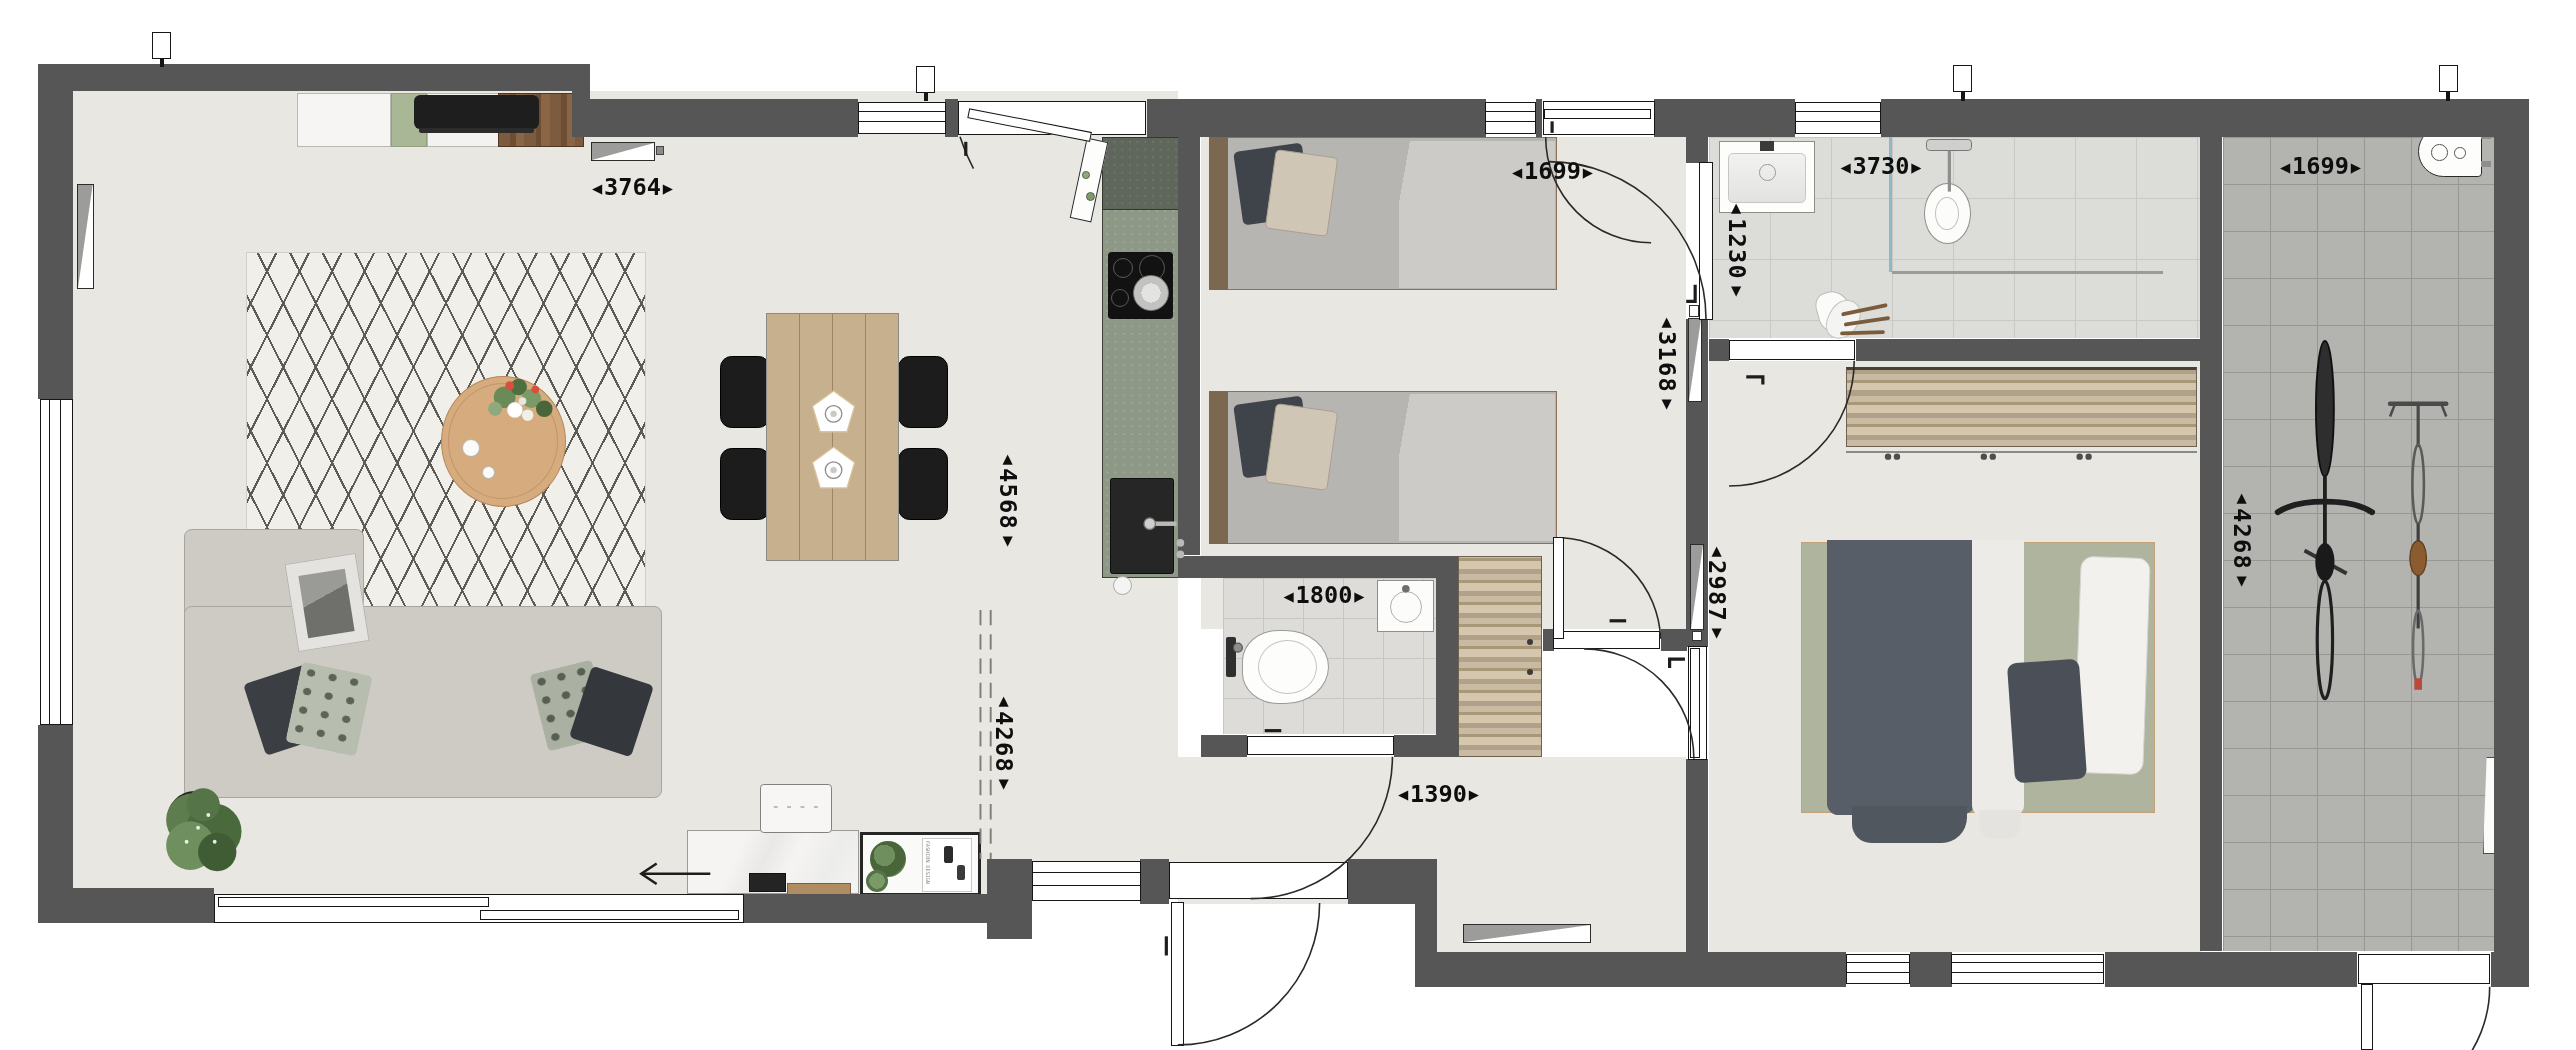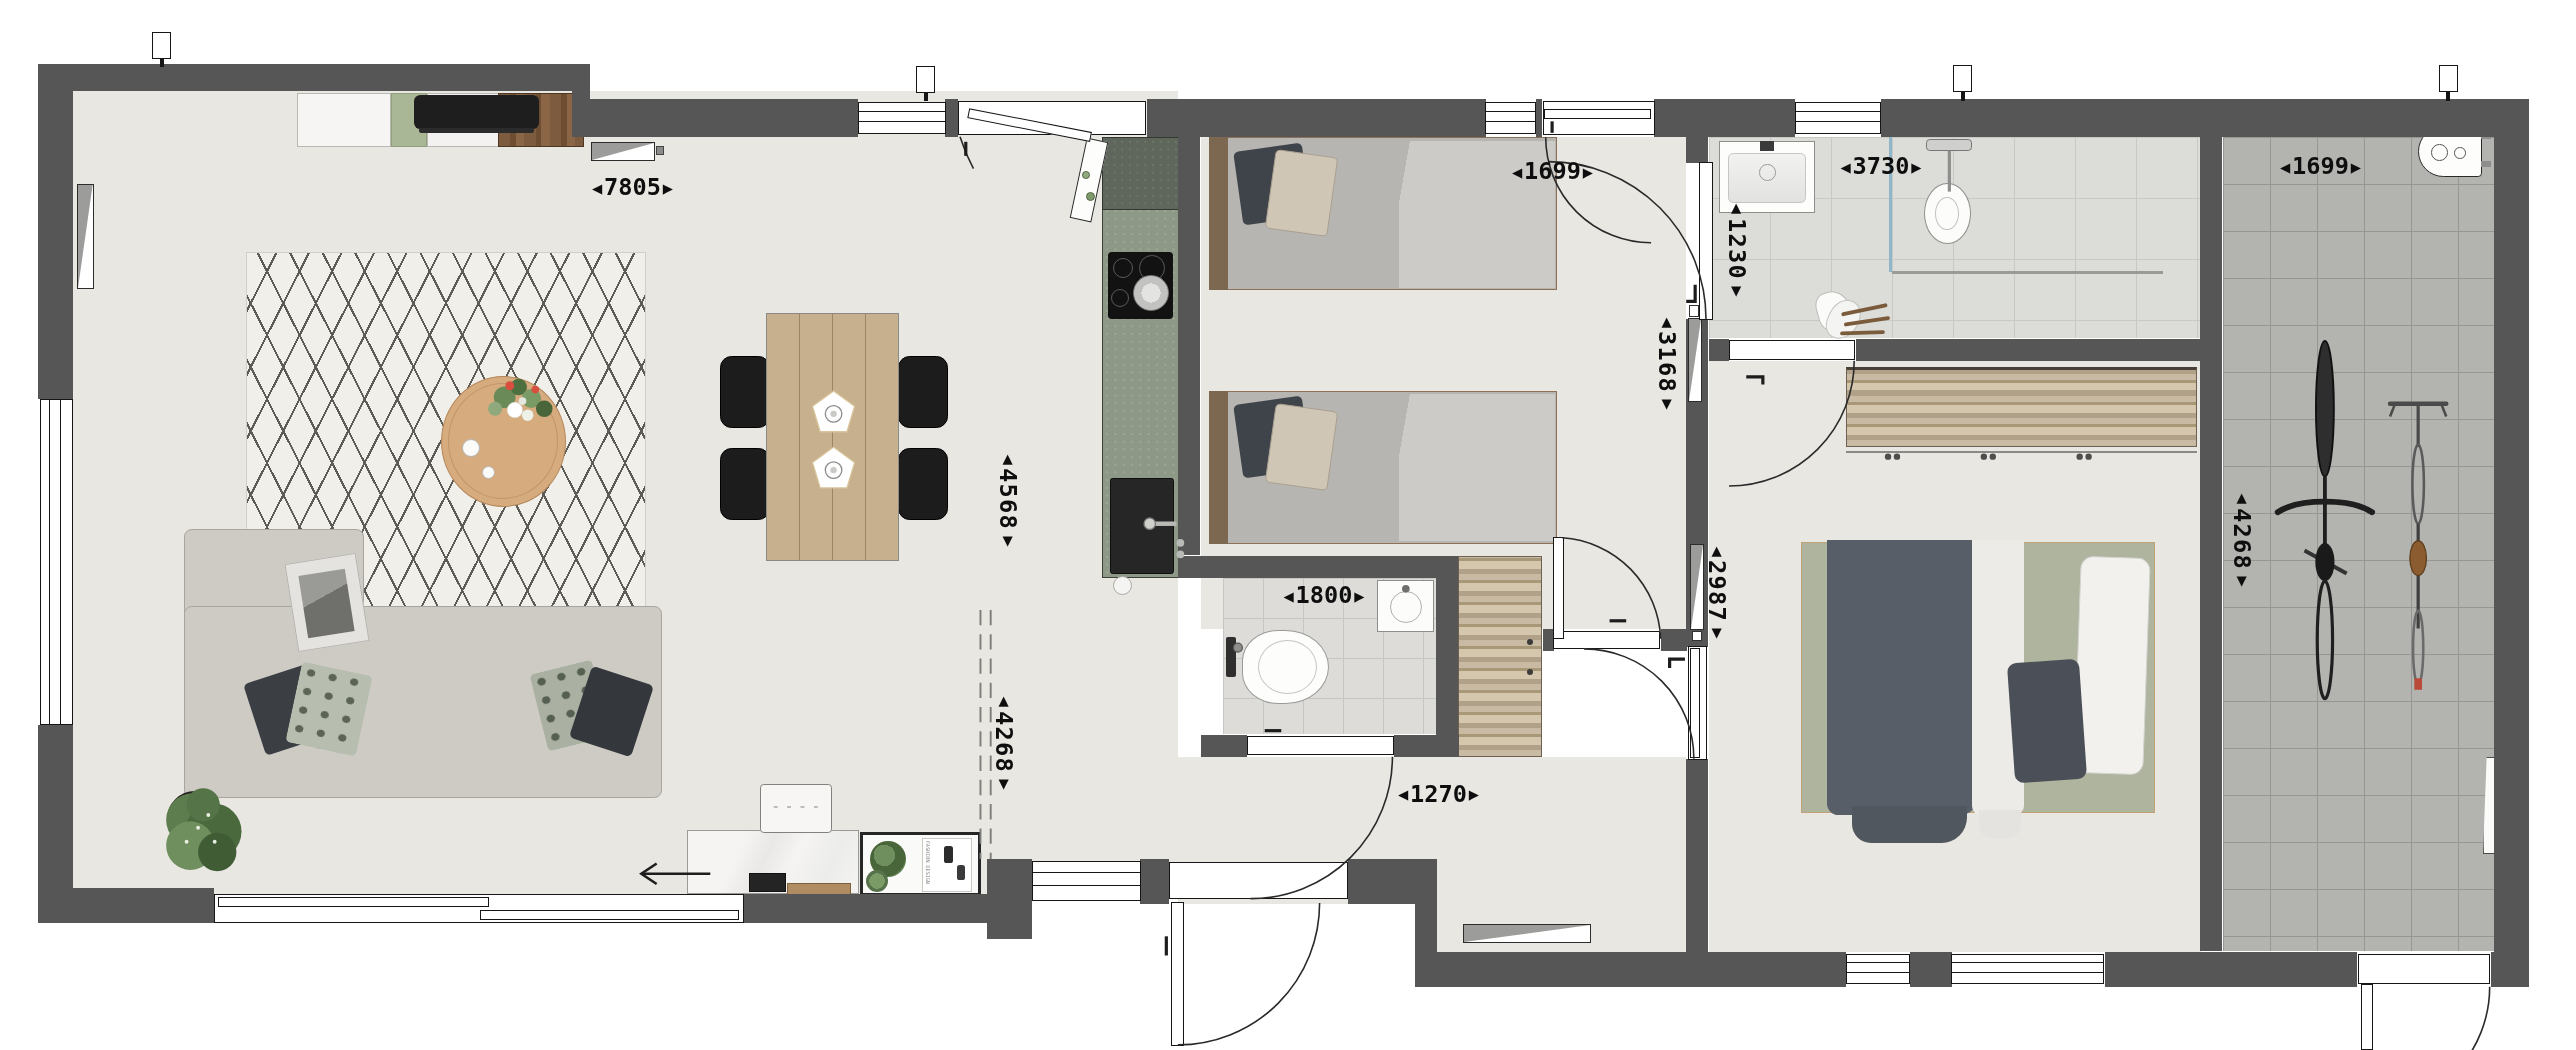--- a/index.html
+++ b/index.html
@@ -386,21 +386,21 @@
       <ellipse cx="3786" cy="758" rx="9" ry="62" fill="none" stroke="#5a5a5a" stroke-width="4"></ellipse>
       <line x1="3786" y1="820" x2="3786" y2="984" stroke="#3f3f3f" stroke-width="5"></line>
       <ellipse cx="3786" cy="874" rx="13" ry="27" fill="#8a5c30" stroke="#5e3d1c" stroke-width="2"></ellipse>
       <ellipse cx="3786" cy="1014" rx="8" ry="58" fill="none" stroke="#6a6a6a" stroke-width="4"></ellipse>
       <rect x="3780" y="1062" width="12" height="18" fill="#b94a3a"></rect>
     </g>
   </svg>
 
   <div class="dim" style="left:578px;top:176px;width:109px;height:24px;">
     <span class="ar">◀</span>
-    <span class="t">7805</span>
+    <span class="t">3764</span>
     <span class="ar">▶</span>
   </div>
   <div class="dim" style="left:1500px;top:160px;width:105px;height:24px;">
     <span class="ar">◀</span>
     <span class="t">1699</span>
     <span class="ar">▶</span>
   </div>
   <div class="dim" style="left:1825px;top:155px;width:112px;height:24px;">
     <span class="ar">◀</span>
     <span class="t">3730</span>
@@ -431,21 +431,21 @@
     <span class="t">1800</span>
     <span class="ar">▶</span>
   </div>
   <div class="dim dim-v" style="left:1702px;top:520px;width:29px;height:143px;">
     <span class="ar">▲</span>
     <span class="t">2987</span>
     <span class="ar">▼</span>
   </div>
   <div class="dim" style="left:1378px;top:782px;width:121px;height:25.5px;">
     <span class="ar">◀</span>
-    <span class="t">1270</span>
+    <span class="t">1390</span>
     <span class="ar">▶</span>
   </div>
   <div class="dim dim-v" style="left:989px;top:659px;width:29px;height:166px;">
     <span class="ar">▲</span>
     <span class="t">4268</span>
     <span class="ar">▼</span>
   </div>
   <div class="dim dim-v" style="left:2227px;top:456px;width:29px;height:166px;">
     <span class="ar">▲</span>
     <span class="t">4268</span>

